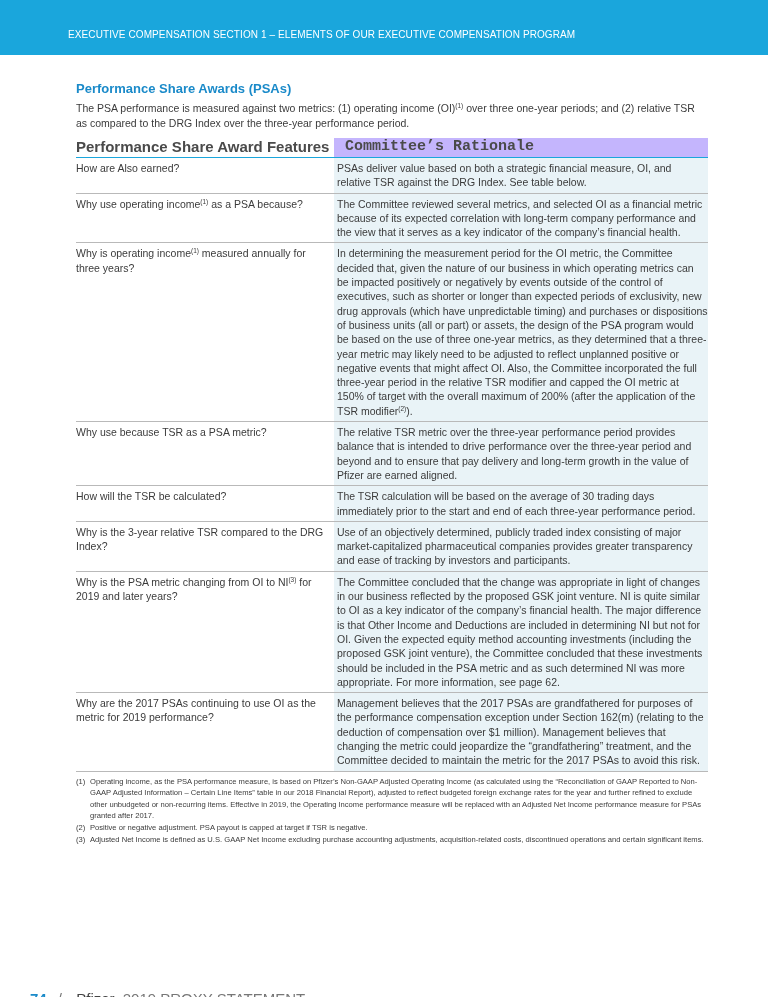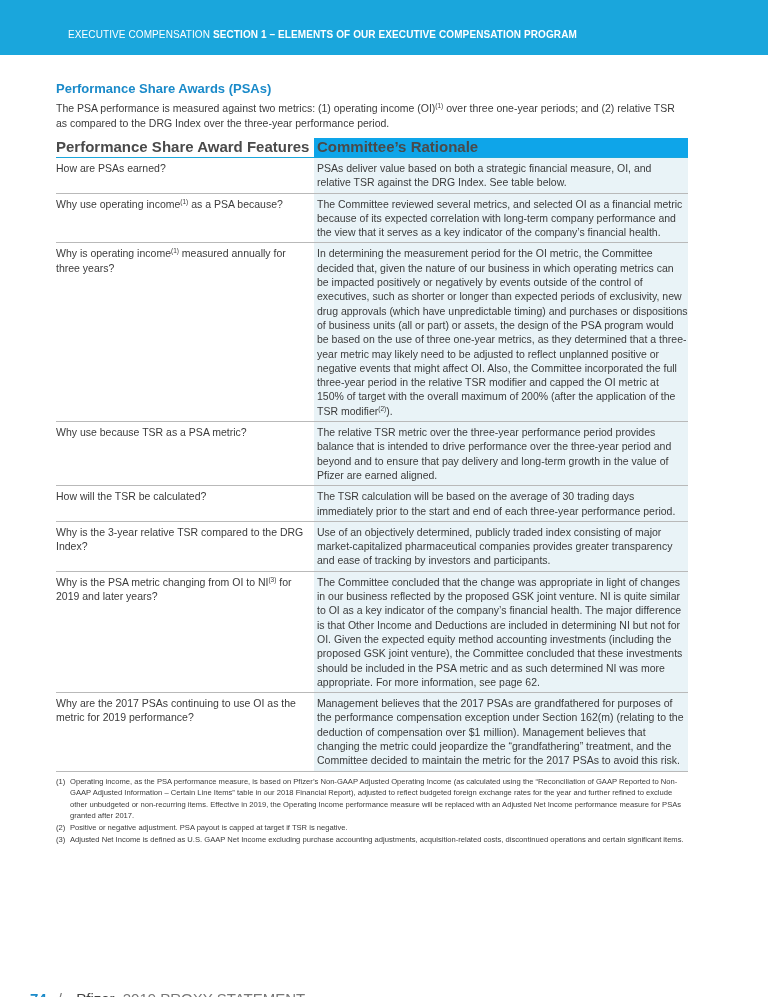--- a/index.html
+++ b/index.html
@@ -1,27 +1,27 @@
 <!DOCTYPE html>
 <html><head>
 <meta charset="utf-8">
 <style>
   * { box-sizing: border-box; margin: 0; padding: 0; }
   html, body { width: 768px; height: 997px; background: #ffffff; }
   body { font-family: "Liberation Sans", sans-serif; color: #3b3b3b; position: relative; overflow: hidden; }
   .header-bar { position: absolute; left: 0; top: 0; width: 768px; height: 55px; background: #1aa6dc; }
   .header-text { position: absolute; left: 68px; top: 29px; font-size: 10px; color: #ffffff; letter-spacing: 0.1px; white-space: nowrap; }
-  .header-text .bold { font-weight: bold; }
-  .content { position: absolute; left: 56px; top: 81px; width: 632px; }
+  .header-text .bold { font-weight: normal; }
+  .content { position: absolute; left: 76px; top: 81px; width: 632px; }
   .section-title { font-size: 13px; font-weight: bold; color: #1a8ac9; margin-bottom: 5px; }
   .para { font-size: 10.5px; line-height: 15px; color: #3b3b3b; margin-bottom: 7px; }
   sup { font-size: 6.5px; vertical-align: super; line-height: 0; }
   table.psa { width: 632px; border-collapse: collapse; margin-top: 2px; }
   table.psa th { font-size: 15px; font-weight: bold; color: #4a4a4a; text-align: left; padding: 0 0 2px 0; border-bottom: 1.5px solid #1aa6dc; vertical-align: bottom; height: 14px; }
-  table.psa th.col2 { background: #0ea5e9; padding-left: 3px; }
+  table.psa th.col2 { background: #c4b5fd; padding-left: 11px; font-family: Liberation Mono, monospace; }
   table.psa td { font-size: 10.5px; line-height: 14.3px; vertical-align: top; padding: 3px 0 3px 0; border-bottom: 1px solid #b9b9b9; color: #3b3b3b; }
   table.psa td.col1 { width: 258px; padding-right: 8px; }
   table.psa td.col2 { background: #e9f3f7; padding-left: 3px; margin-left: 32px; }
   .footnotes { margin-top: 4px; }
   .fn { font-size: 7.6px; line-height: 11.6px; color: #3b3b3b; display: flex; }
   .fn-num { width: 14px; flex: 0 0 14px; }
   .fn-text { flex: 1; }
   .footer { position: absolute; left: 30px; top: 990px; font-size: 15px; white-space: nowrap; color: #666; }
   .footer .page-num { color: #1a8ac9; font-weight: bold; margin-right: 7px; }
   .footer .slash { margin-right: 10px; color: #777; }
@@ -46,21 +46,21 @@
 
   <table class="psa">
     <thead>
       <tr>
         <th class="col1">Performance Share Award Features</th>
         <th class="col2">Committee’s Rationale</th>
       </tr>
     </thead>
     <tbody id="table-body">
         <tr>
-          <td class="col1"><span>How are PSAs earned?</span><sup></sup><span></span></td>
+          <td class="col1"><span>How are Also earned?</span><sup></sup><span></span></td>
           <td class="col2"><span>PSAs deliver value based on both a strategic financial measure, OI, and relative TSR against the DRG Index. See table below.</span><sup></sup><span></span></td>
         </tr>
         <tr>
           <td class="col1"><span>Why use operating income</span><sup>(1)</sup><span> as a PSA because?</span></td>
           <td class="col2"><span>The Committee reviewed several metrics, and selected OI as a financial metric because of its expected correlation with long-term company performance and the view that it serves as a key indicator of the company’s financial health.</span><sup></sup><span></span></td>
         </tr>
         <tr>
           <td class="col1"><span>Why is operating income</span><sup>(1)</sup><span> measured annually for three years?</span></td>
           <td class="col2"><span>In determining the measurement period for the OI metric, the Committee decided that, given the nature of our business in which operating metrics can be impacted positively or negatively by events outside of the control of executives, such as shorter or longer than expected periods of exclusivity, new drug approvals (which have unpredictable timing) and purchases or dispositions of business units (all or part) or assets, the design of the PSA program would be based on the use of three one-year metrics, as they determined that a three-year metric may likely need to be adjusted to reflect unplanned positive or negative events that might affect OI. Also, the Committee incorporated the full three-year period in the relative TSR modifier and capped the OI metric at 150% of target with the overall maximum of 200% (after the application of the TSR modifier</span><sup>(2)</sup><span>).</span></td>
         </tr>

